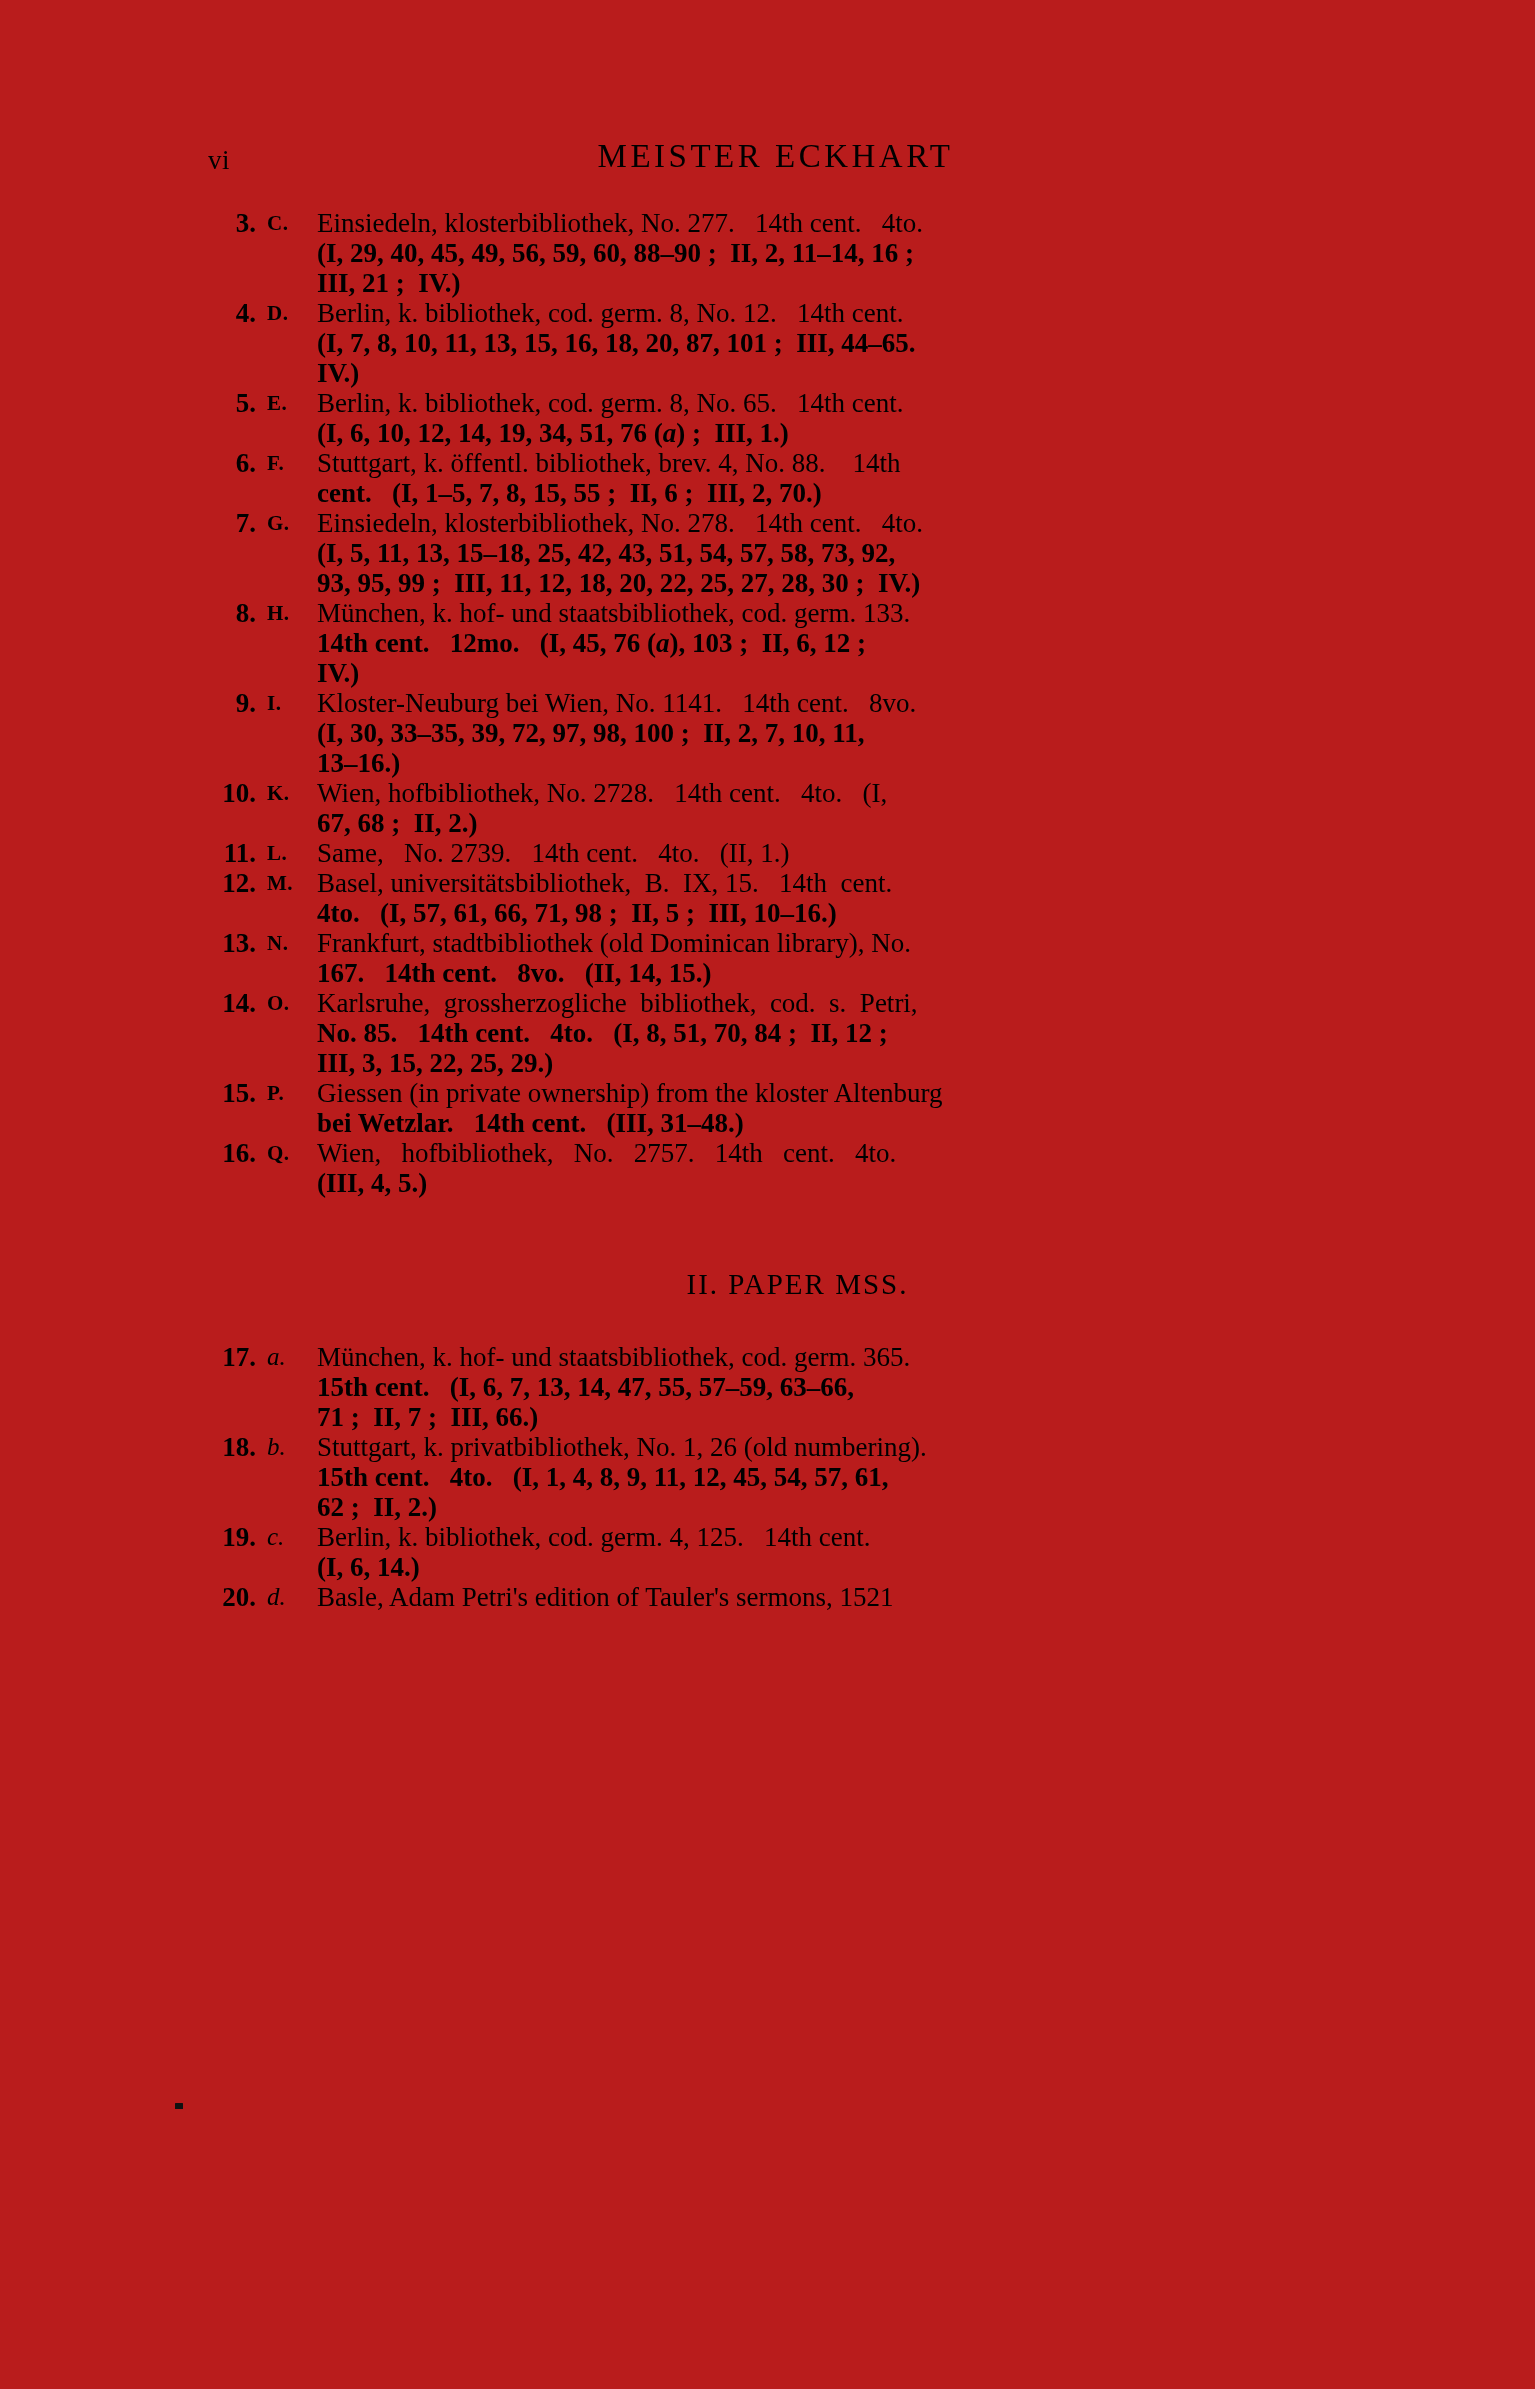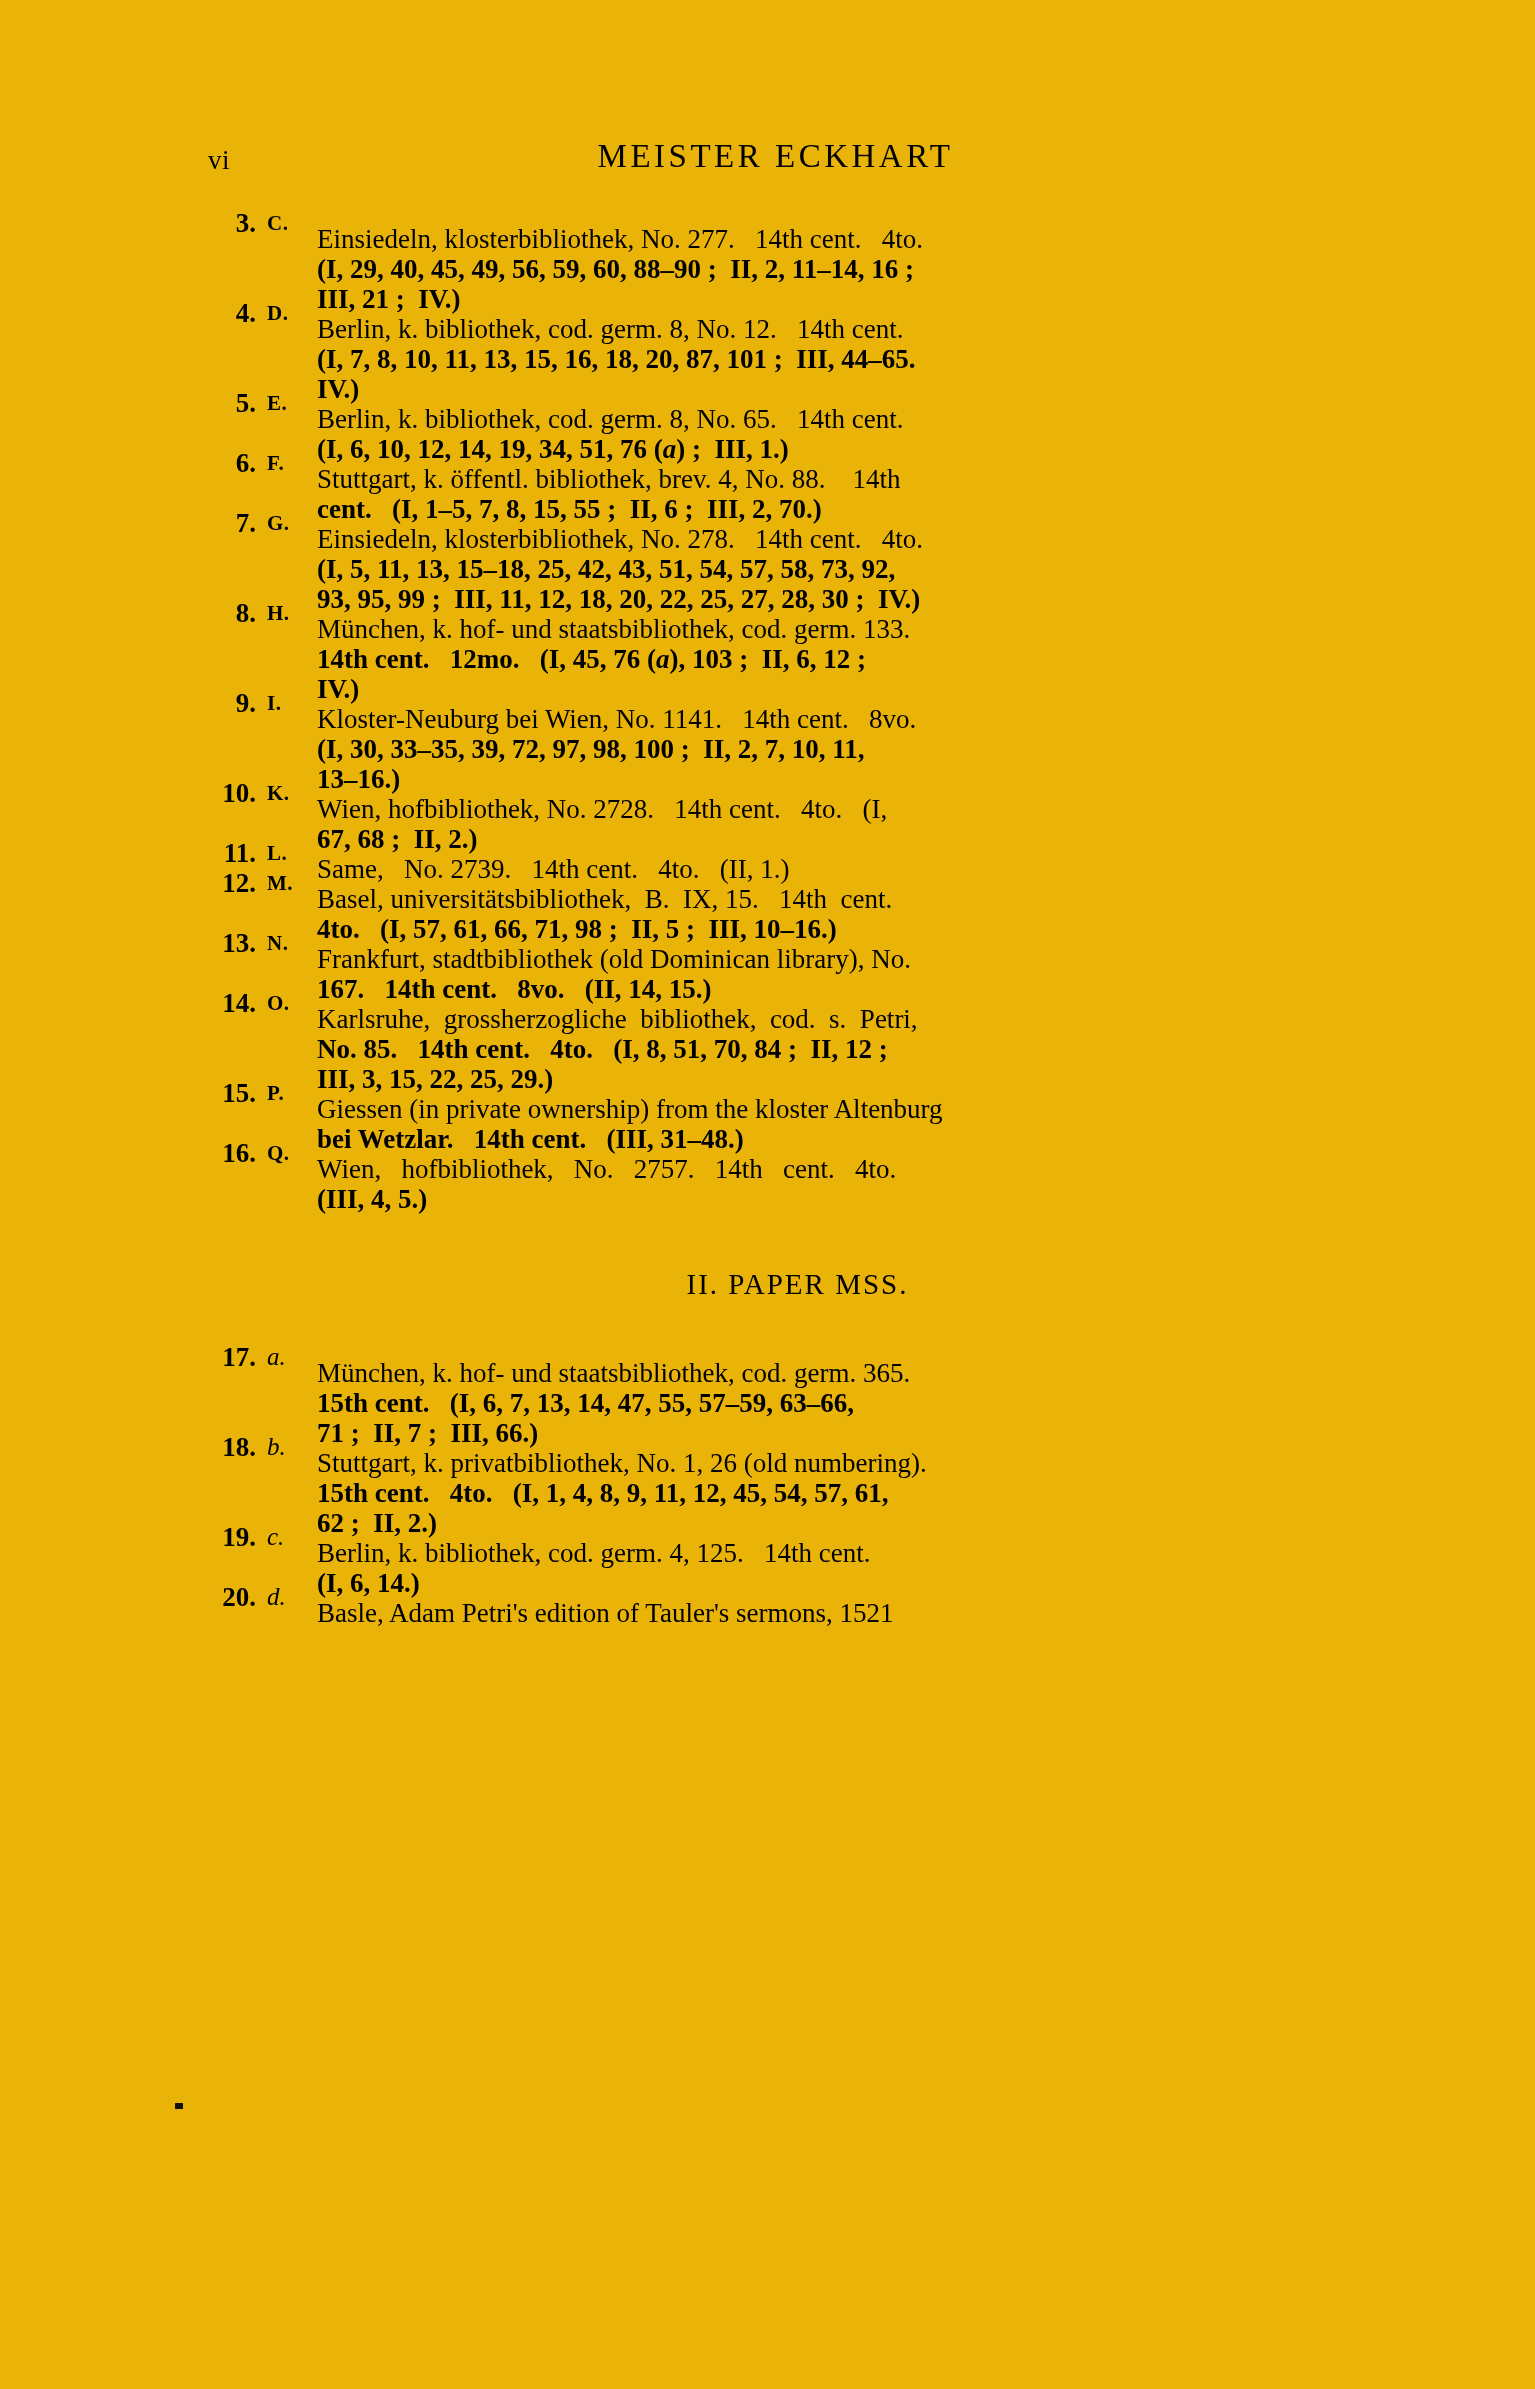--- a/index.html
+++ b/index.html
@@ -15,21 +15,21 @@
     font-family: "Liberation Serif", "DejaVu Serif", serif;
     color: #000000;
     overflow: hidden;
     -webkit-font-smoothing: none;
   }
 
   
   .page {
     position: absolute;
     inset: 0;
-    background: #eab308;
+    background: #b91c1c;
   }
 
   
   .runhead {
     position: absolute;
     left: 0;
     right: 0;
     top: 140px;
     height: 45px;
   }
@@ -109,21 +109,20 @@
   .sig.italic {
     font-size: 25px;
     font-style: italic;
     font-weight: normal;
     letter-spacing: 0;
   }
 
   .txt {
     display: inline-block;
     white-space: pre;
-    margin-top: 16px;
   }
   .gap-md { height: 5px; }
 
   
   .section-head {
     position: relative;
     text-align: center;
     font-size: 29px;
     letter-spacing: 2px;
     line-height: 1;

